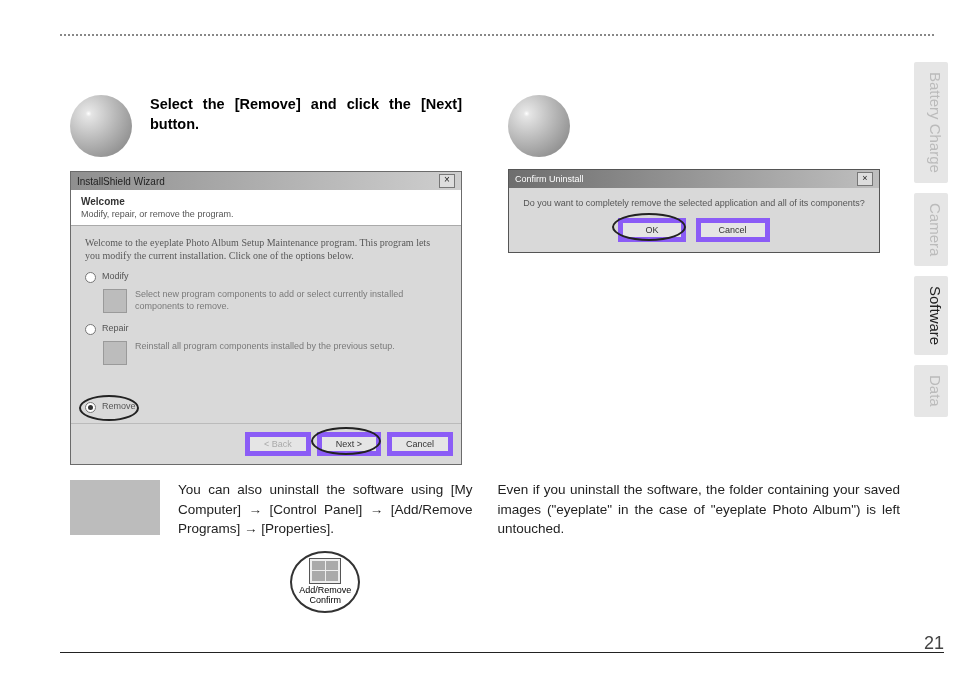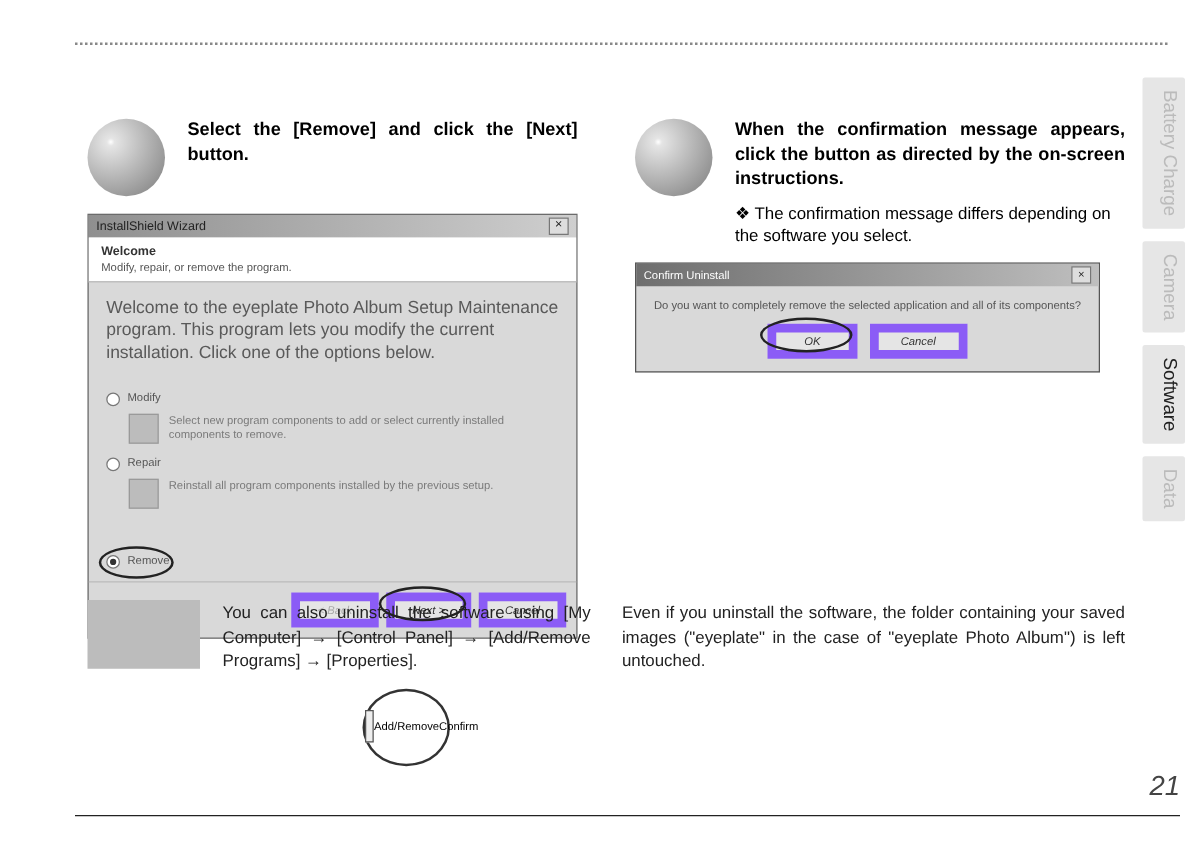--- a/index.html
+++ b/index.html
@@ -37,23 +37,22 @@
     padding: 10px 4px;
     text-align: center;
     border-radius: 2px;
   }
   .side-tab.active {
     color: #222;
   }
   .page-num {
     position: absolute;
     right: 10px;
-    bottom: 35px;
-    font-style: italic;
-    font-size: 22px;
+    bottom: 23px;
+    font-size: 18px;
     color: #444;
   }
   .page-footer-line {
     position: absolute;
     left: 60px;
     right: 10px;
     bottom: 24px;
     border-top: 1px solid #222;
   }
 
@@ -127,24 +126,25 @@
     background: #fff;
     padding: 6px 10px;
     border-bottom: 1px solid #aaa;
   }
   .dlg-header .h1 { font-weight: bold; font-size: 10px; }
   .dlg-header .h2 { font-size: 9px; color: #555; margin-top: 2px; }
   .dlg-body {
     padding: 10px 14px 4px 14px;
   }
   .dlg-body .msg {
-    font-size: 14px;
+    font-size: 10px;
     color: #595959;
     line-height: 1.3;
-    margin-bottom: 22px;
+    margin-bottom: 9px;
+    font-family: Liberation Serif, serif;
   }
   .opt {
     display: flex;
     align-items: flex-start;
     gap: 6px;
     margin-bottom: 6px;
   }
   .opt .radio {
     width: 9px; height: 9px;
     border: 1px solid #777;
@@ -184,26 +184,25 @@
     border-radius: 50%;
   }
   .dlg-footer {
     display: flex;
     justify-content: flex-end;
     gap: 6px;
     padding: 8px;
     border-top: 1px solid #bbb;
   }
   .dlg-btn {
-    border: 7px solid #8b5cf6;
+    border: 5px solid #8b5cf6;
     background: #e5e5e5;
     font-size: 9px;
     padding: 2px 14px;
     color: #333;
-    font-style: italic;
   }
   .dlg-btn.disabled { color: #aaa; }
   .next-ellipse {
     border: 2px solid #222;
     border-radius: 50%;
     position: absolute;
     pointer-events: none;
   }
 
   
@@ -280,23 +279,23 @@
   }
   .add-remove-icon {
     margin-top: 12px;
     margin-left: auto;
     margin-right: auto;
     width: 66px;
     height: 58px;
     border: 2px solid #333;
     border-radius: 50%;
     display: flex;
-    flex-direction: row;
+    flex-direction: column;
     align-items: center;
-    justify-content: space-between;
+    justify-content: center;
     font-size: 9px;
     text-align: center;
     line-height: 1.1;
     position: relative;
   }
   .add-remove-icon .win-icon {
     width: 26px;
     height: 20px;
     border: 1px solid #555;
     background: #eee;
@@ -374,27 +373,20 @@
           <div class="next-ellipse" style="left:-6px; top:-5px; width:66px; height:24px;"></div>
         </div>
         <div class="dlg-btn">Cancel</div>
       </div>
     </div>
   </div>
 
   <div class="col">
     <div class="intro-row">
       <div class="sphere"></div>
-      <div>
-        <div class="intro-text">When the confirmation message appears, click the button as directed by the on-screen instructions.</div>
-        <div class="note-text">
-          <span>❖</span>
-          <span>The confirmation message differs depending on the software you select.</span>
-        </div>
-      </div>
     </div>
 
     <div class="confirm">
       <div class="confirm-title">
         <span>Confirm Uninstall</span>
         <span class="close">×</span>
       </div>
       <div class="confirm-body">
         <div class="confirm-msg">Do you want to completely remove the selected application and all of its components?</div>
         <div class="confirm-btns">

